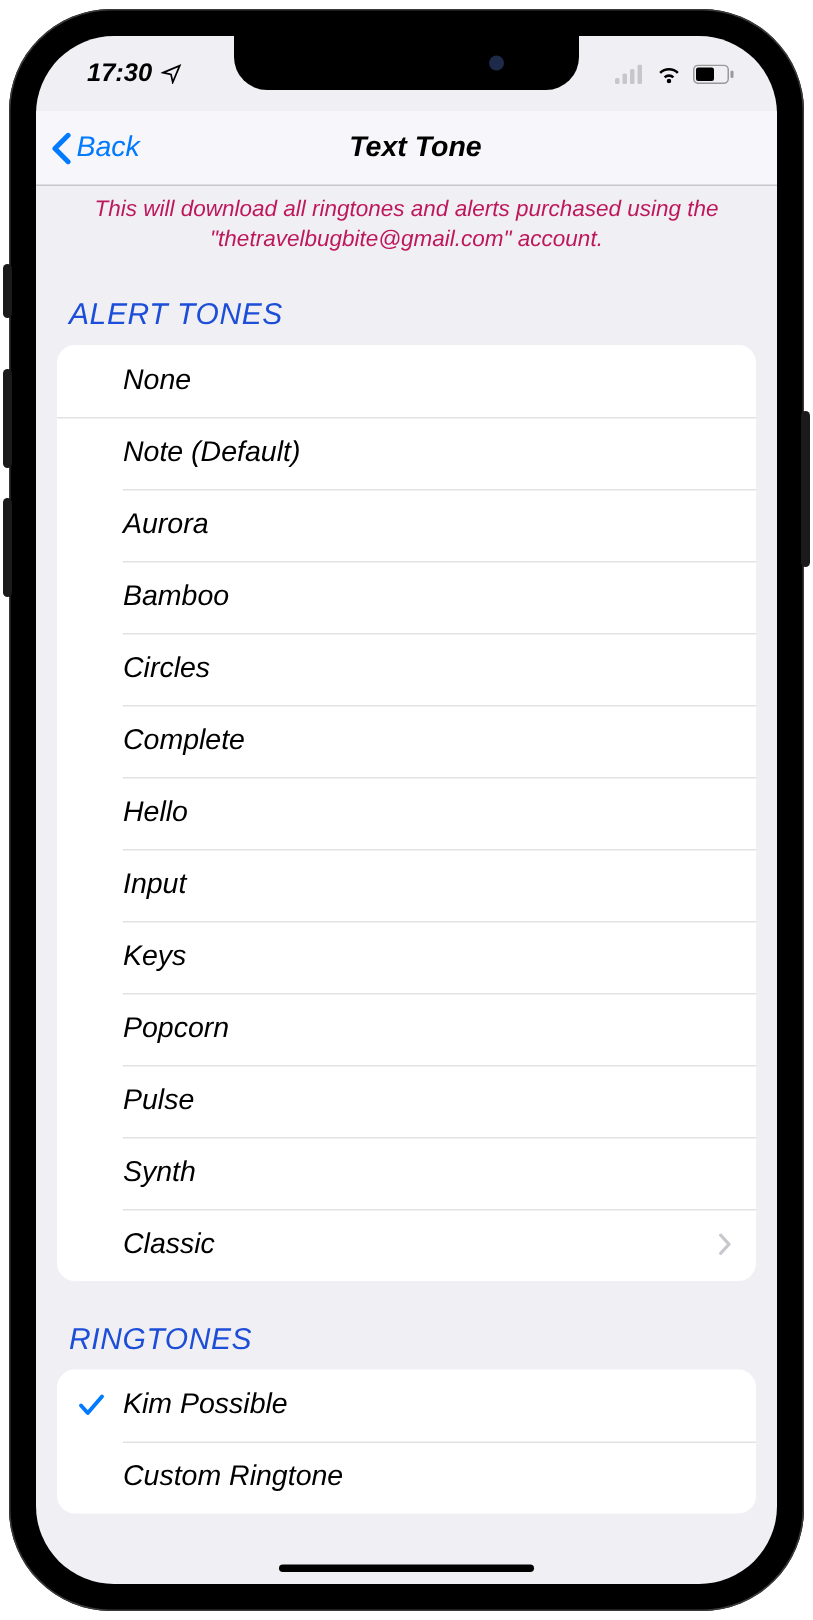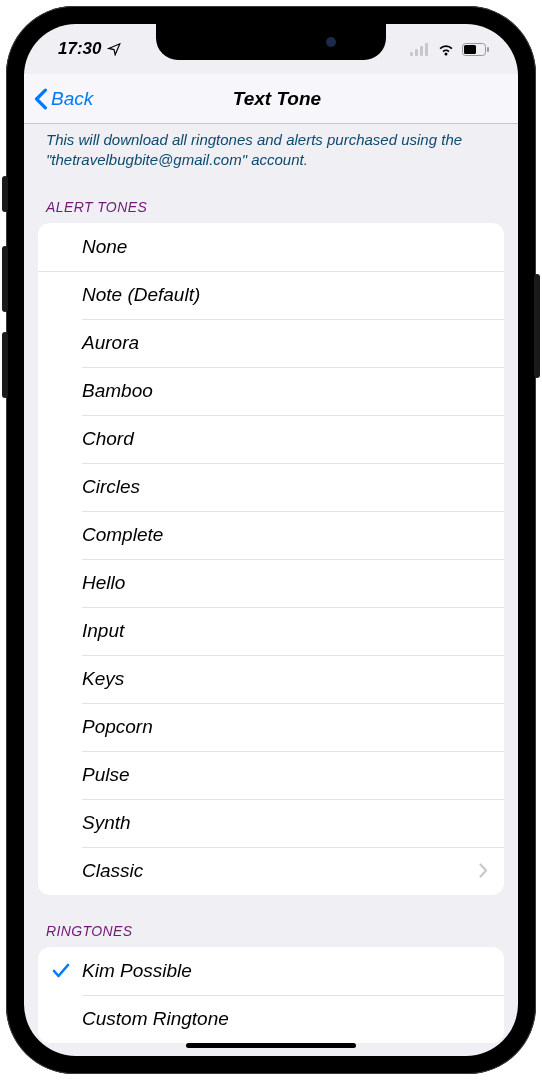--- a/index.html
+++ b/index.html
@@ -103,28 +103,29 @@
       text-align: center;
       font-size: 19px;
       font-weight: 600;
       pointer-events: none;
     }
     .content {
       height: calc(100% - 100px);
       overflow: hidden;
     }
     .download-text {
-      color: #0c4a6e;
+      color: #be185d;
       font-size: 15px;
       padding: 6px 22px 0 22px;
       line-height: 1.35;
+      text-align: center;
     }
     .section-header {
-      color: #701a75;
-      font-size: 14px;
+      color: #1d4ed8;
+      font-size: 20px;
       letter-spacing: 0.4px;
       padding: 28px 32px 8px 22px;
     }
     .list {
       background: #fff;
       margin: 0 14px;
       border-radius: 12px;
       overflow: hidden;
     }
     .row {
@@ -228,23 +229,20 @@
         <div class="row">
           <span class="row-label">Note (Default)</span>
         </div>
         <div class="row">
           <span class="row-label">Aurora</span>
         </div>
         <div class="row">
           <span class="row-label">Bamboo</span>
         </div>
         <div class="row">
-          <span class="row-label">Chord</span>
-        </div>
-        <div class="row">
           <span class="row-label">Circles</span>
         </div>
         <div class="row">
           <span class="row-label">Complete</span>
         </div>
         <div class="row">
           <span class="row-label">Hello</span>
         </div>
         <div class="row">
           <span class="row-label">Input</span>

